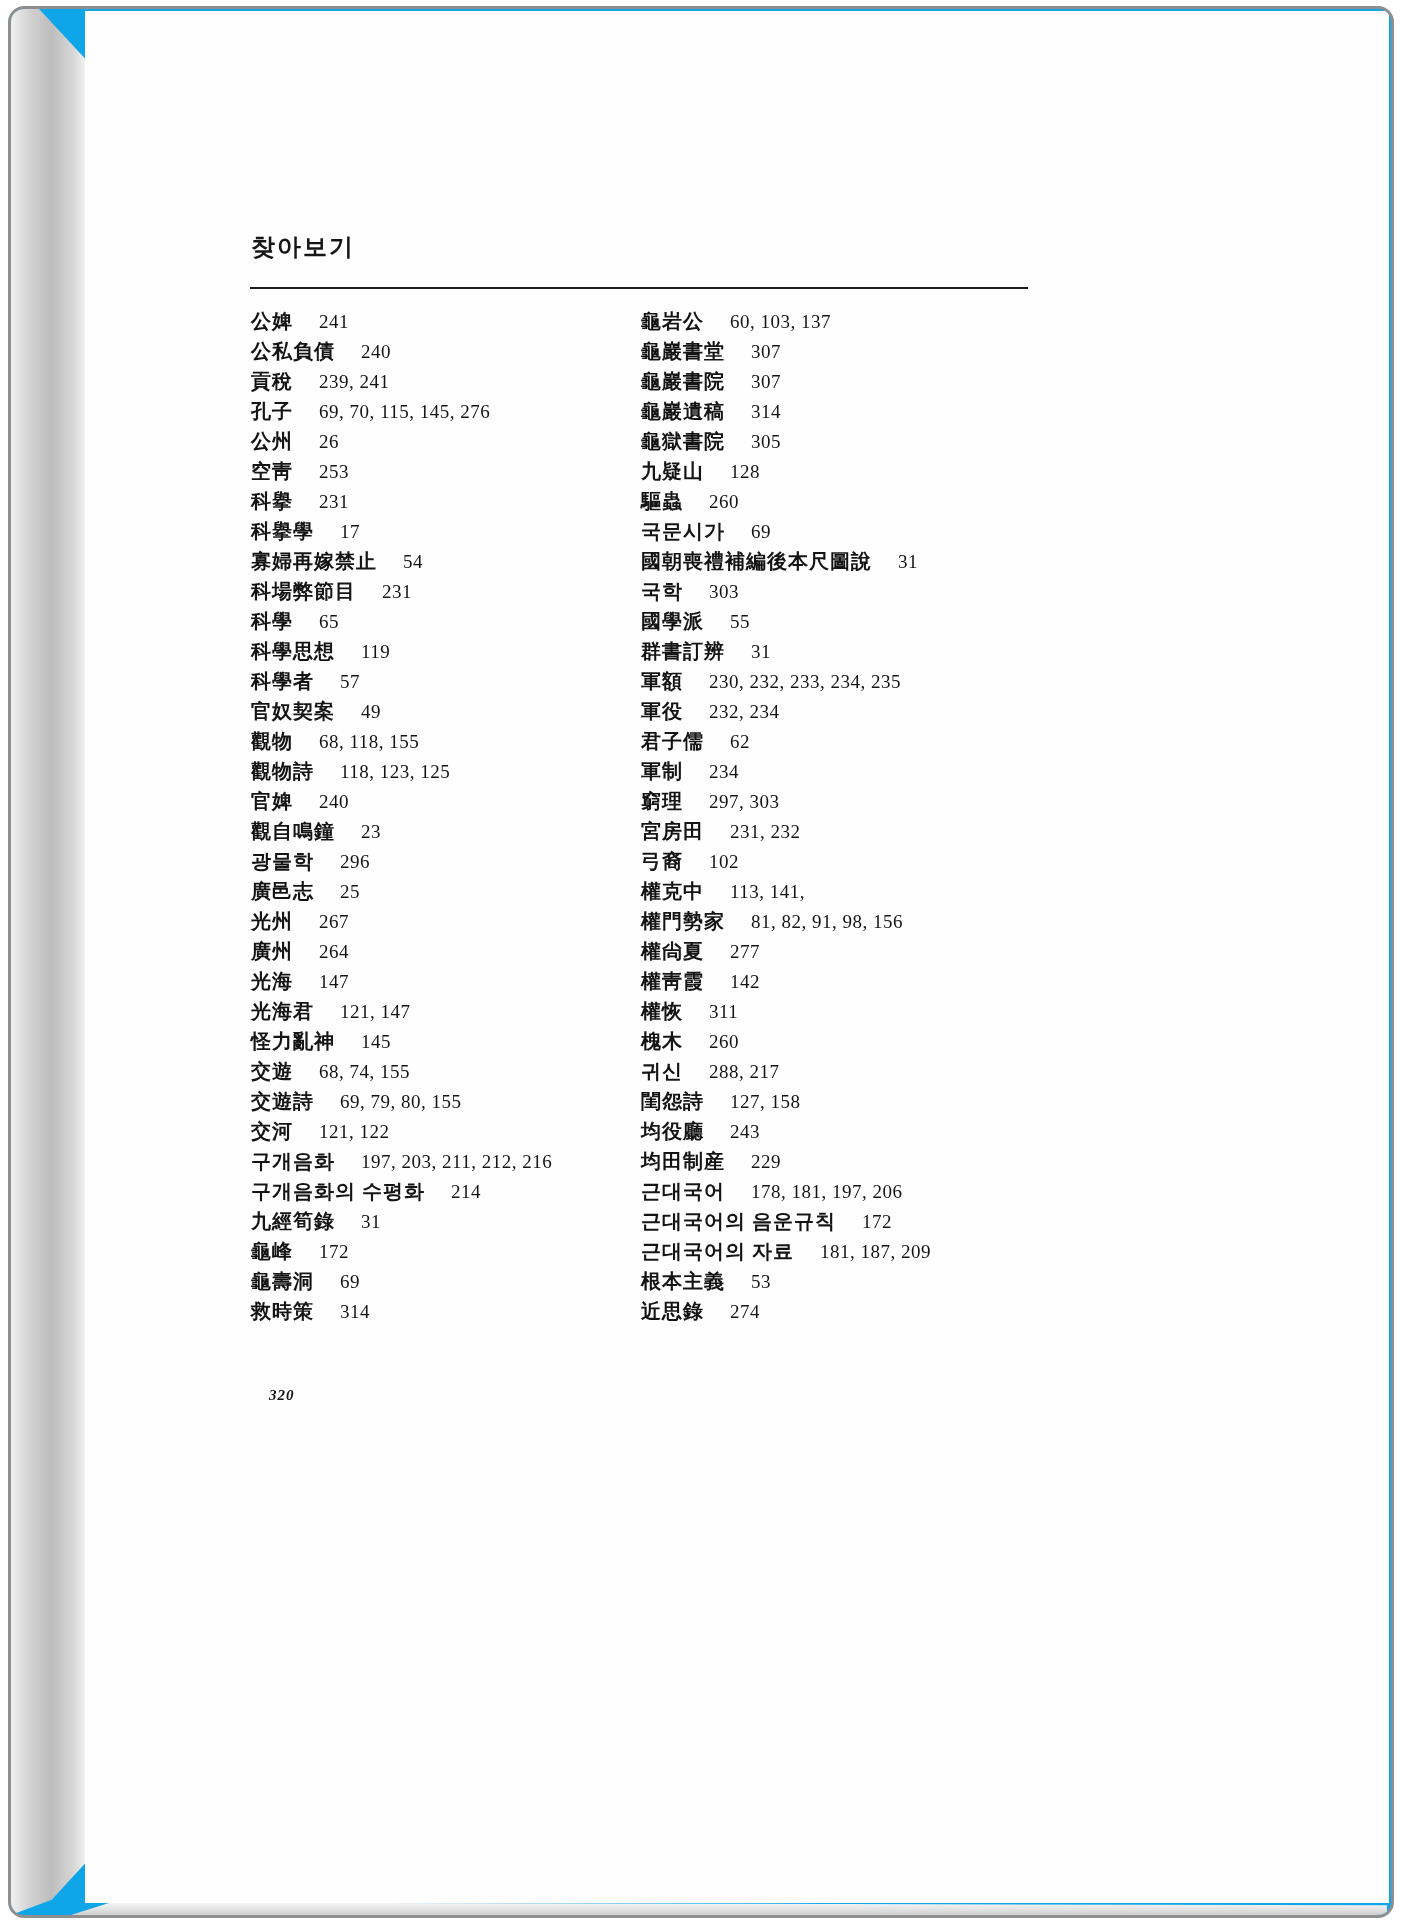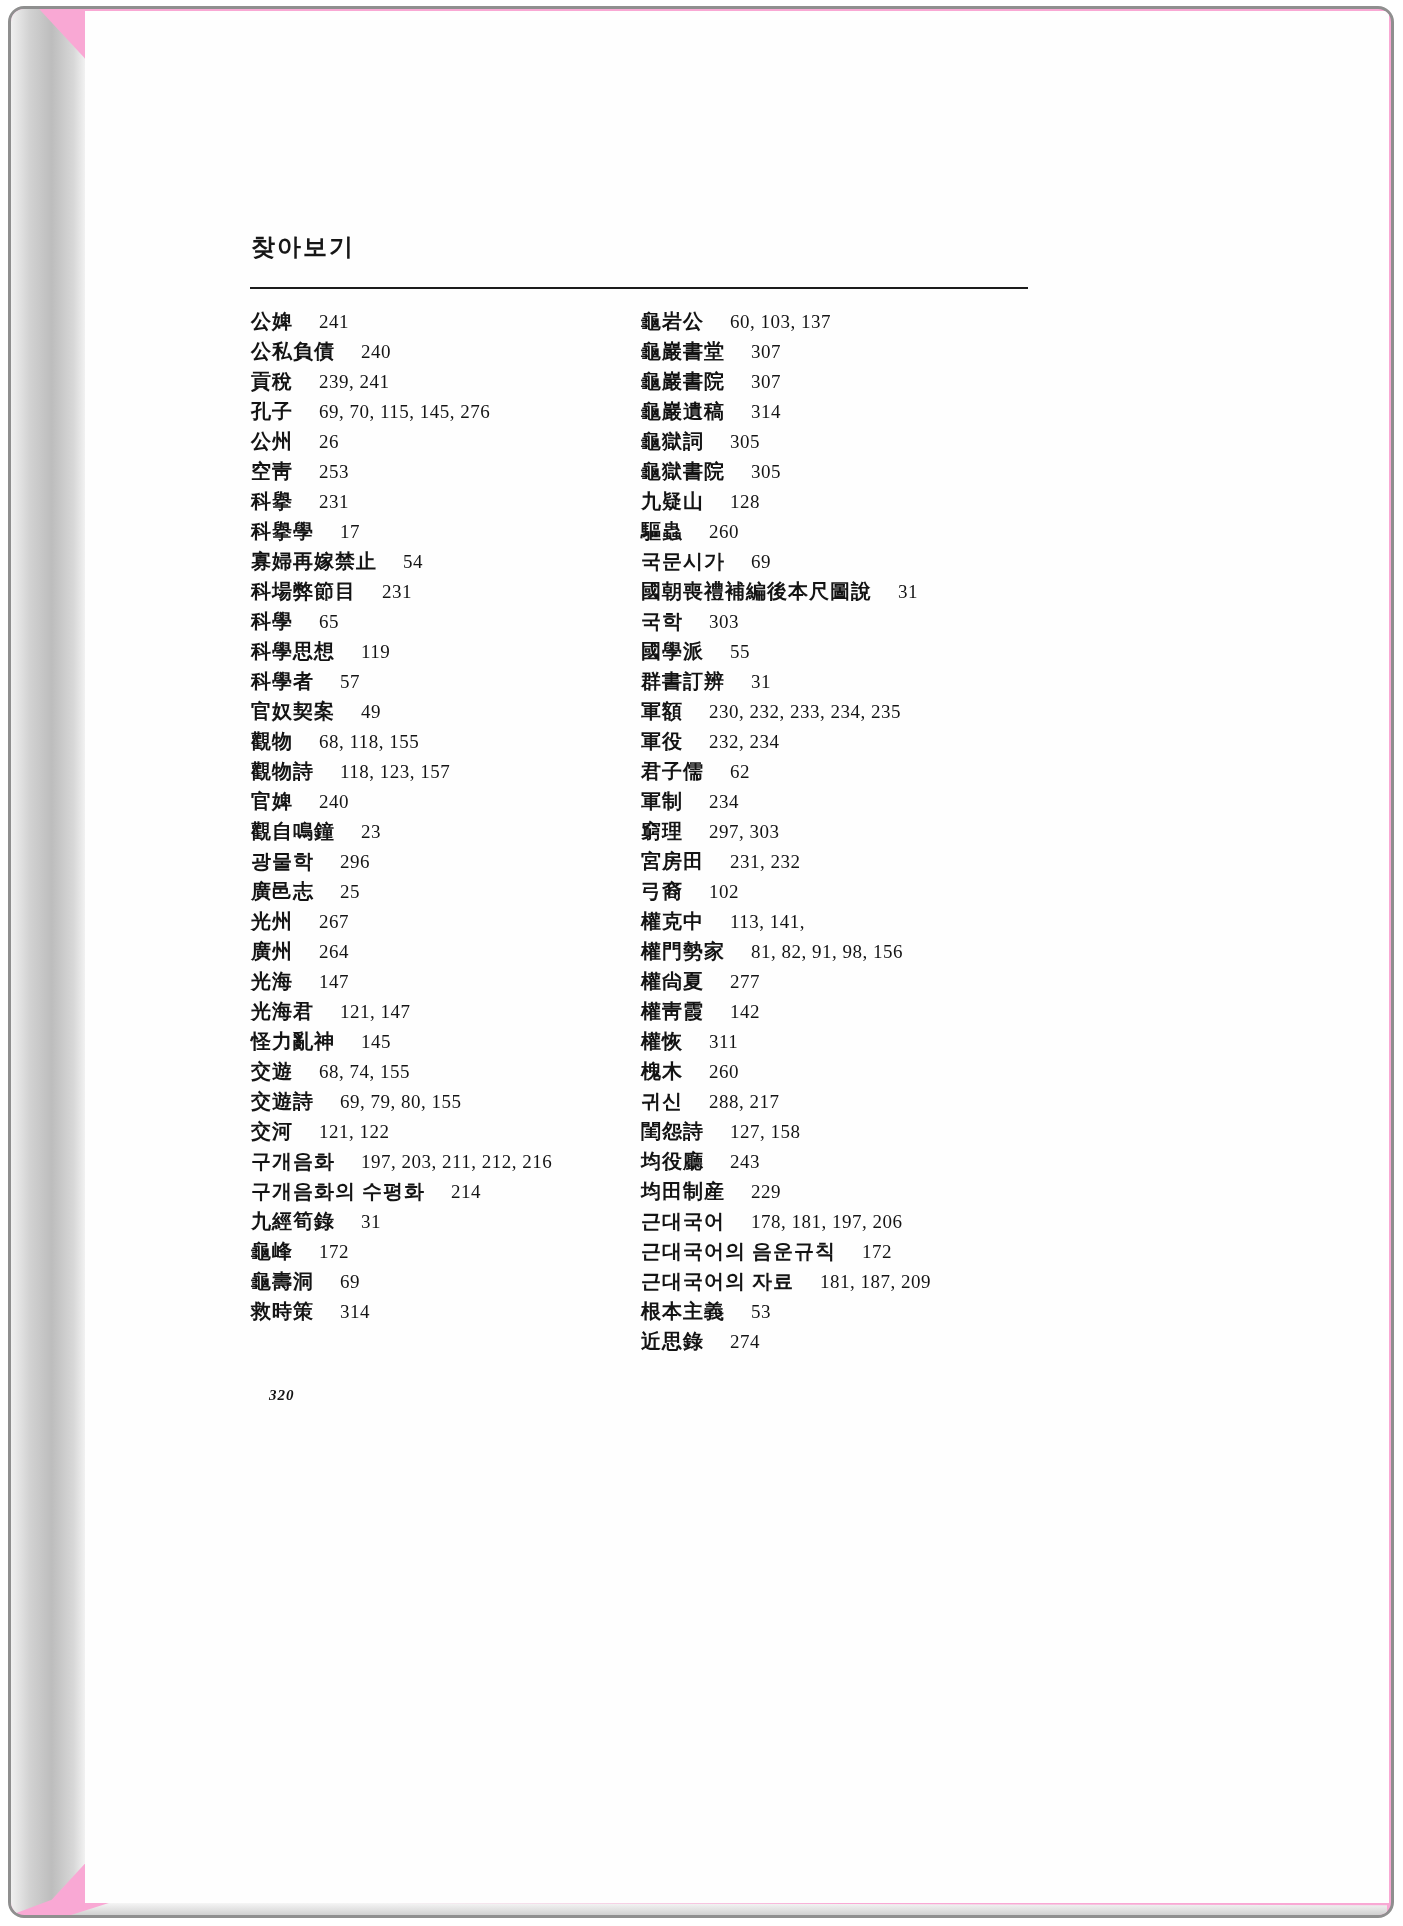--- a/index.html
+++ b/index.html
@@ -10,21 +10,21 @@
     background: #ffffff;
     font-family: "Liberation Serif", "DejaVu Serif", serif;
   }
 
   .book {
     position: absolute;
     left: 8px;
     top: 6px;
     width: 1386px;
     height: 1912px;
-    background: #f9a8d4;
+    background: #0ea5e9;
     border: 3px solid #8f8f8f;
     border-radius: 16px;
     box-sizing: border-box;
     overflow: hidden;
     padding-left: 7px;
   }
 
   .page-edge-left {
     position: absolute;
     left: 0;
@@ -191,21 +191,21 @@
 
         <div class="index-entry">
           <span class="entry-term">官奴契案</span><span class="entry-pages">49</span>
         </div>
 
         <div class="index-entry">
           <span class="entry-term">觀物</span><span class="entry-pages">68, 118, 155</span>
         </div>
 
         <div class="index-entry">
-          <span class="entry-term">觀物詩</span><span class="entry-pages">118, 123, 157</span>
+          <span class="entry-term">觀物詩</span><span class="entry-pages">118, 123, 125</span>
         </div>
 
         <div class="index-entry">
           <span class="entry-term">官婢</span><span class="entry-pages">240</span>
         </div>
 
         <div class="index-entry">
           <span class="entry-term">觀自鳴鐘</span><span class="entry-pages">23</span>
         </div>
 
@@ -286,23 +286,20 @@
         </div>
 
         <div class="index-entry">
           <span class="entry-term">龜巖書院</span><span class="entry-pages">307</span>
         </div>
 
         <div class="index-entry">
           <span class="entry-term">龜巖遺稿</span><span class="entry-pages">314</span>
         </div>
 
-        <div class="index-entry">
-          <span class="entry-term">龜獄詞</span><span class="entry-pages">305</span>
-        </div>
 
         <div class="index-entry">
           <span class="entry-term">龜獄書院</span><span class="entry-pages">305</span>
         </div>
 
         <div class="index-entry">
           <span class="entry-term">九疑山</span><span class="entry-pages">128</span>
         </div>
 
         <div class="index-entry">

